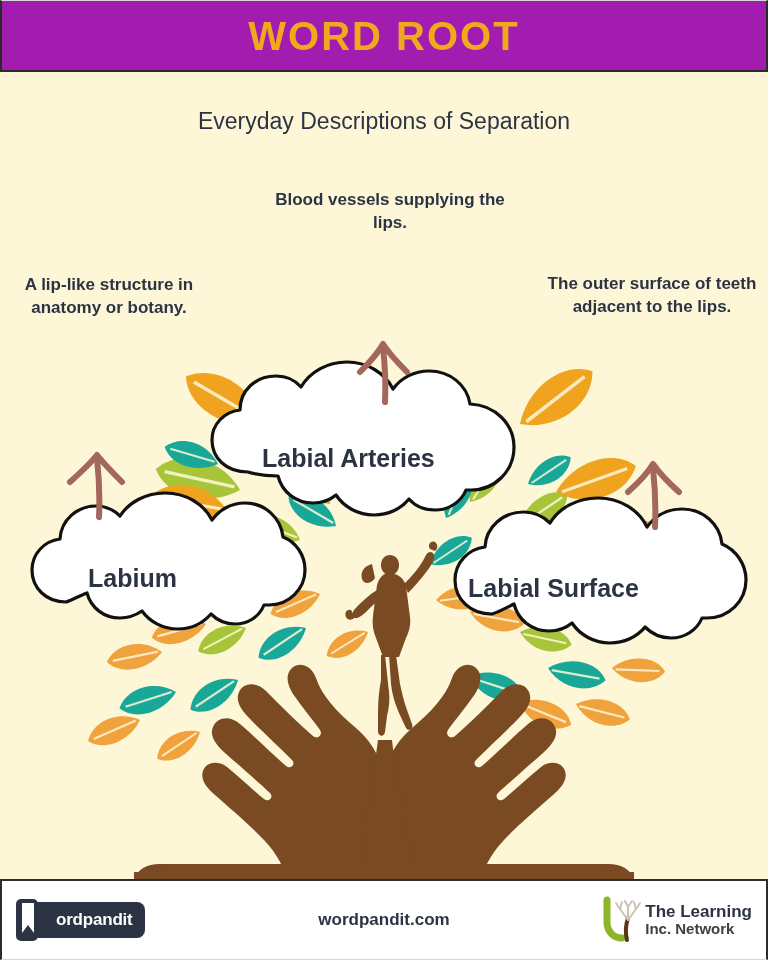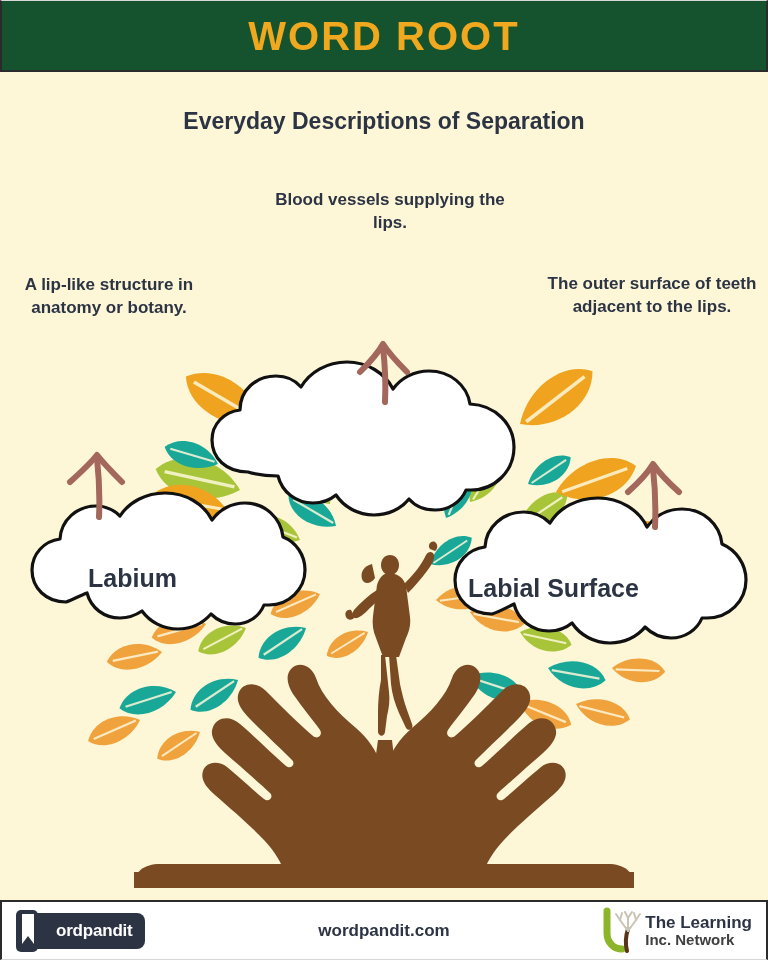--- a/index.html
+++ b/index.html
@@ -14,21 +14,21 @@
     width:768px;height:960px;
     box-sizing:border-box;
     background:#fdf7d8;
     display:flex;flex-direction:column;
   }
 
   
   .header{
     position:relative;
     height:72px;
-    background:#14532d;
+    background:#a21caf;
     border-bottom:2px solid #2b2b2b;
     border-left:2px solid #2b2b2b;
     border-right:2px solid #2b2b2b;
     border-top:1px solid #d8d8d8;
     display:flex;align-items:center;justify-content:center;
     flex:0 0 auto;
     box-sizing:border-box;
   }
   .header-title{
     font-size:40px;
@@ -43,21 +43,21 @@
     position:relative;
     flex:1 1 auto;
     background:#fdf7d8;
     overflow:hidden;
   }
   .subtitle{
     position:absolute;
     top:36px;left:0;right:0;
     text-align:center;
     font-size:23px;
-    font-weight:bold;
+    font-weight:normal;
     color:#2c3444;
   }
 
   
   .desc{
     position:absolute;
     text-align:center;
     font-size:17px;
     font-weight:bold;
     color:#2c3444;
@@ -83,21 +83,21 @@
     white-space:nowrap;
     text-align:center;
   }
   .cl-arteries{ left:262px; top:372px; }
   .cl-labium  { left:88px;  top:492px; }
   .cl-surface { left:468px; top:502px; }
 
   
   .footer{
     position:relative;
-    height:60px;
+    height:81px;
     flex:0 0 auto;
     background:#ffffff;
     border-top:2px solid #2b2b2b;
     border-left:2px solid #2b2b2b;
     border-right:2px solid #2b2b2b;
     border-bottom:1px solid #d8d8d8;
     display:flex;align-items:center;
     box-sizing:border-box;
   }
   .brand-logo{
@@ -404,20 +404,21 @@
           <path d="M655,455 C656,434 655,415 653,396"></path>
           <path d="M628,420 C637,412 647,402 653,392 C660,402 670,412 679,420"></path>
         </g>
       </g>
     </svg>
 
     <div class="desc desc-left">A lip-like structure in anatomy or botany.</div>
     <div class="desc desc-right">The outer surface of teeth adjacent to the lips.</div>
     <div class="desc desc-mid">Blood vessels supplying the lips.</div>
 
+    <div class="cloud-label cl-arteries">Labial Arteries</div>
     <div class="cloud-label cl-labium">Labium</div>
     <div class="cloud-label cl-surface">Labial Surface</div>
 
   </div>
 
   <div class="footer">
 
     <div class="brand-logo">
       <div class="logo-chip">
         <svg class="logo-bookmark" viewBox="0 0 22 42">

